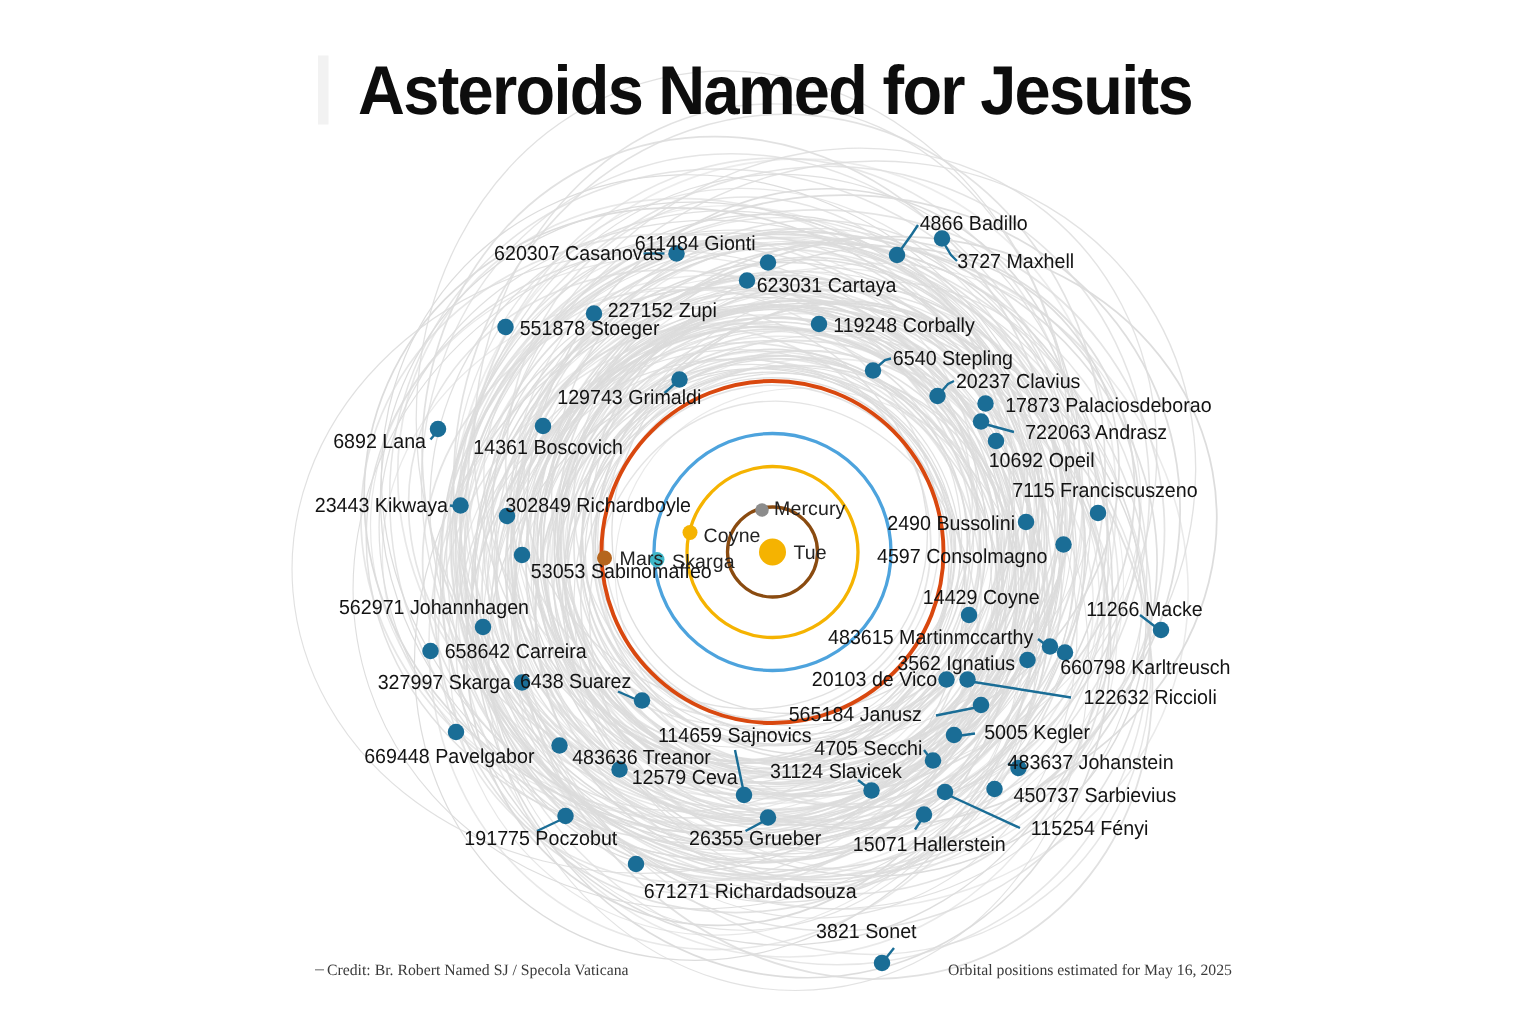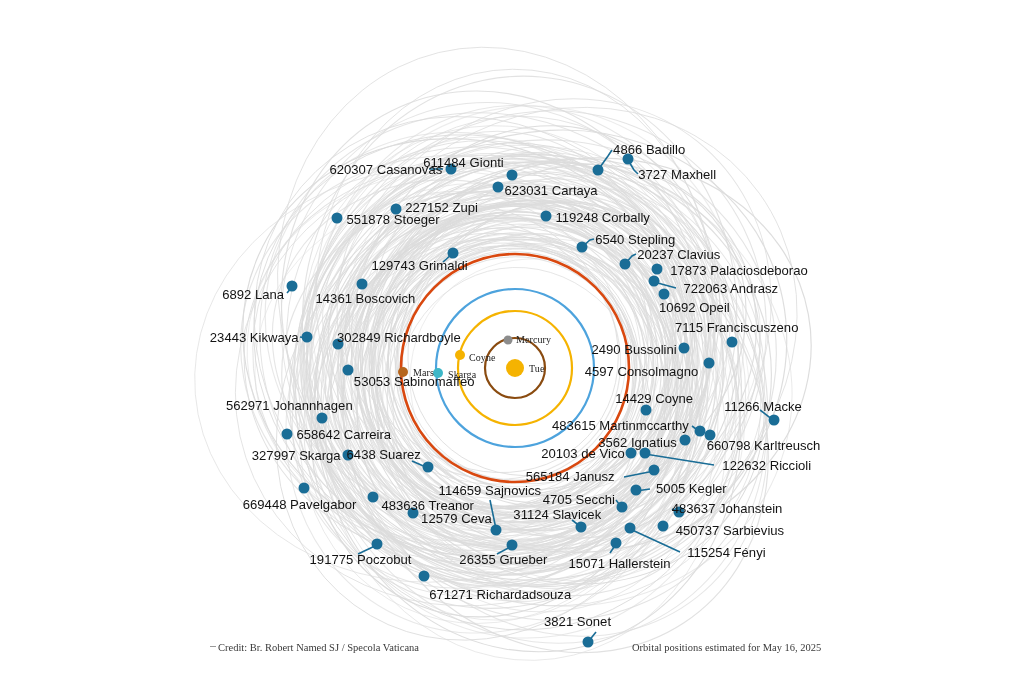--- a/index.html
+++ b/index.html
@@ -44,22 +44,22 @@
     font-family:"Liberation Sans", sans-serif;
     font-size:13.5px;color:#131313;line-height:15px;
     transform:scaleX(0.97);
   }
   .ast-label.r{transform:translate(-100%,-50%) scaleX(0.97);}
   .ast-label.l{transform:translate(0,-50%) scaleX(0.97);}
 
   
   .planet-label{
     position:absolute;z-index:8;white-space:nowrap;
-    font-family:Liberation Serif, serif;
-    font-size:10px;color:#222;letter-spacing:0.1px;
+    font-family:Liberation Sans, sans-serif;
+    font-size:13px;color:#222;letter-spacing:0.1px;
     transform:translate(0,-50%);
   }
 
   
   .footer{
     position:absolute;bottom:34px;z-index:30;
     font-family:"Liberation Serif", serif;
     font-size:10.5px;color:#3a3a3a;white-space:nowrap;
   }
   #credit-text{left:218px;}
@@ -362,20 +362,23 @@
       <div class="ast-dot" style="left: 512px; top: 545px;"></div>
       <div class="ast-label l" style="left: 458px; top: 559px;">26355 Grueber</div>
       <div class="ast-dot" style="left: 616px; top: 543px;"></div>
       <div class="ast-label l" style="left: 567px; top: 563px;">15071 Hallerstein</div>
       <div class="ast-dot" style="left: 424px; top: 576px;"></div>
       <div class="ast-label l" style="left: 427px; top: 594px;">671271 Richardadsouza</div>
       <div class="ast-dot" style="left: 588px; top: 642px;"></div>
       <div class="ast-label l" style="left: 543px; top: 621px;">3821 Sonet</div>
     </div>
 
+  <div id="title-bar">
+    <span class="tick"></span><span id="page-title">Asteroids Named for Jesuits</span>
+  </div>
 
   <div id="credit-dash"></div>
   <div class="footer" id="credit-text">Credit: Br. Robert Named SJ / Specola Vaticana</div>
   <div class="footer" id="date-text">Orbital positions estimated for May 16, 2025</div>
 
 <div class="planet-label" style="left: 529px; top: 368px;">Tue</div>
     <div class="planet-label" style="left: 516px; top: 339px;">Mercury</div>
     <div class="planet-label" style="left: 469px; top: 357px;">Coyne</div>
     <div class="planet-label" style="left: 448px; top: 374px;">Skarga</div>
     <div class="planet-label" style="left: 413px; top: 372px;">Mars</div>

